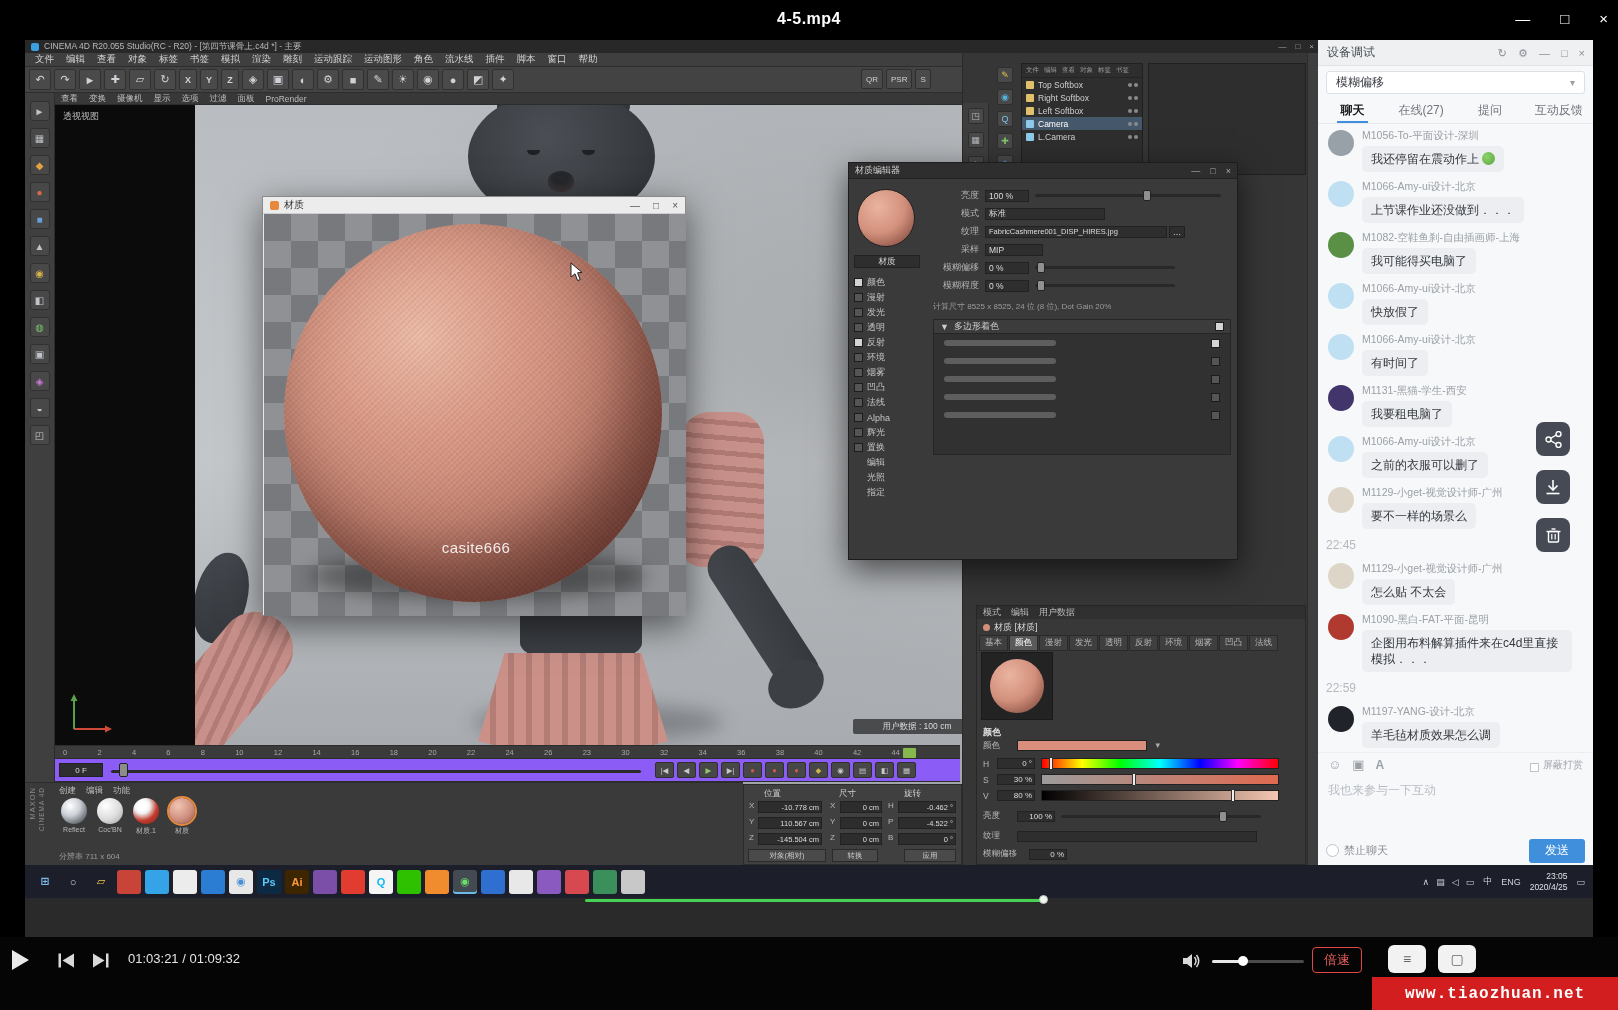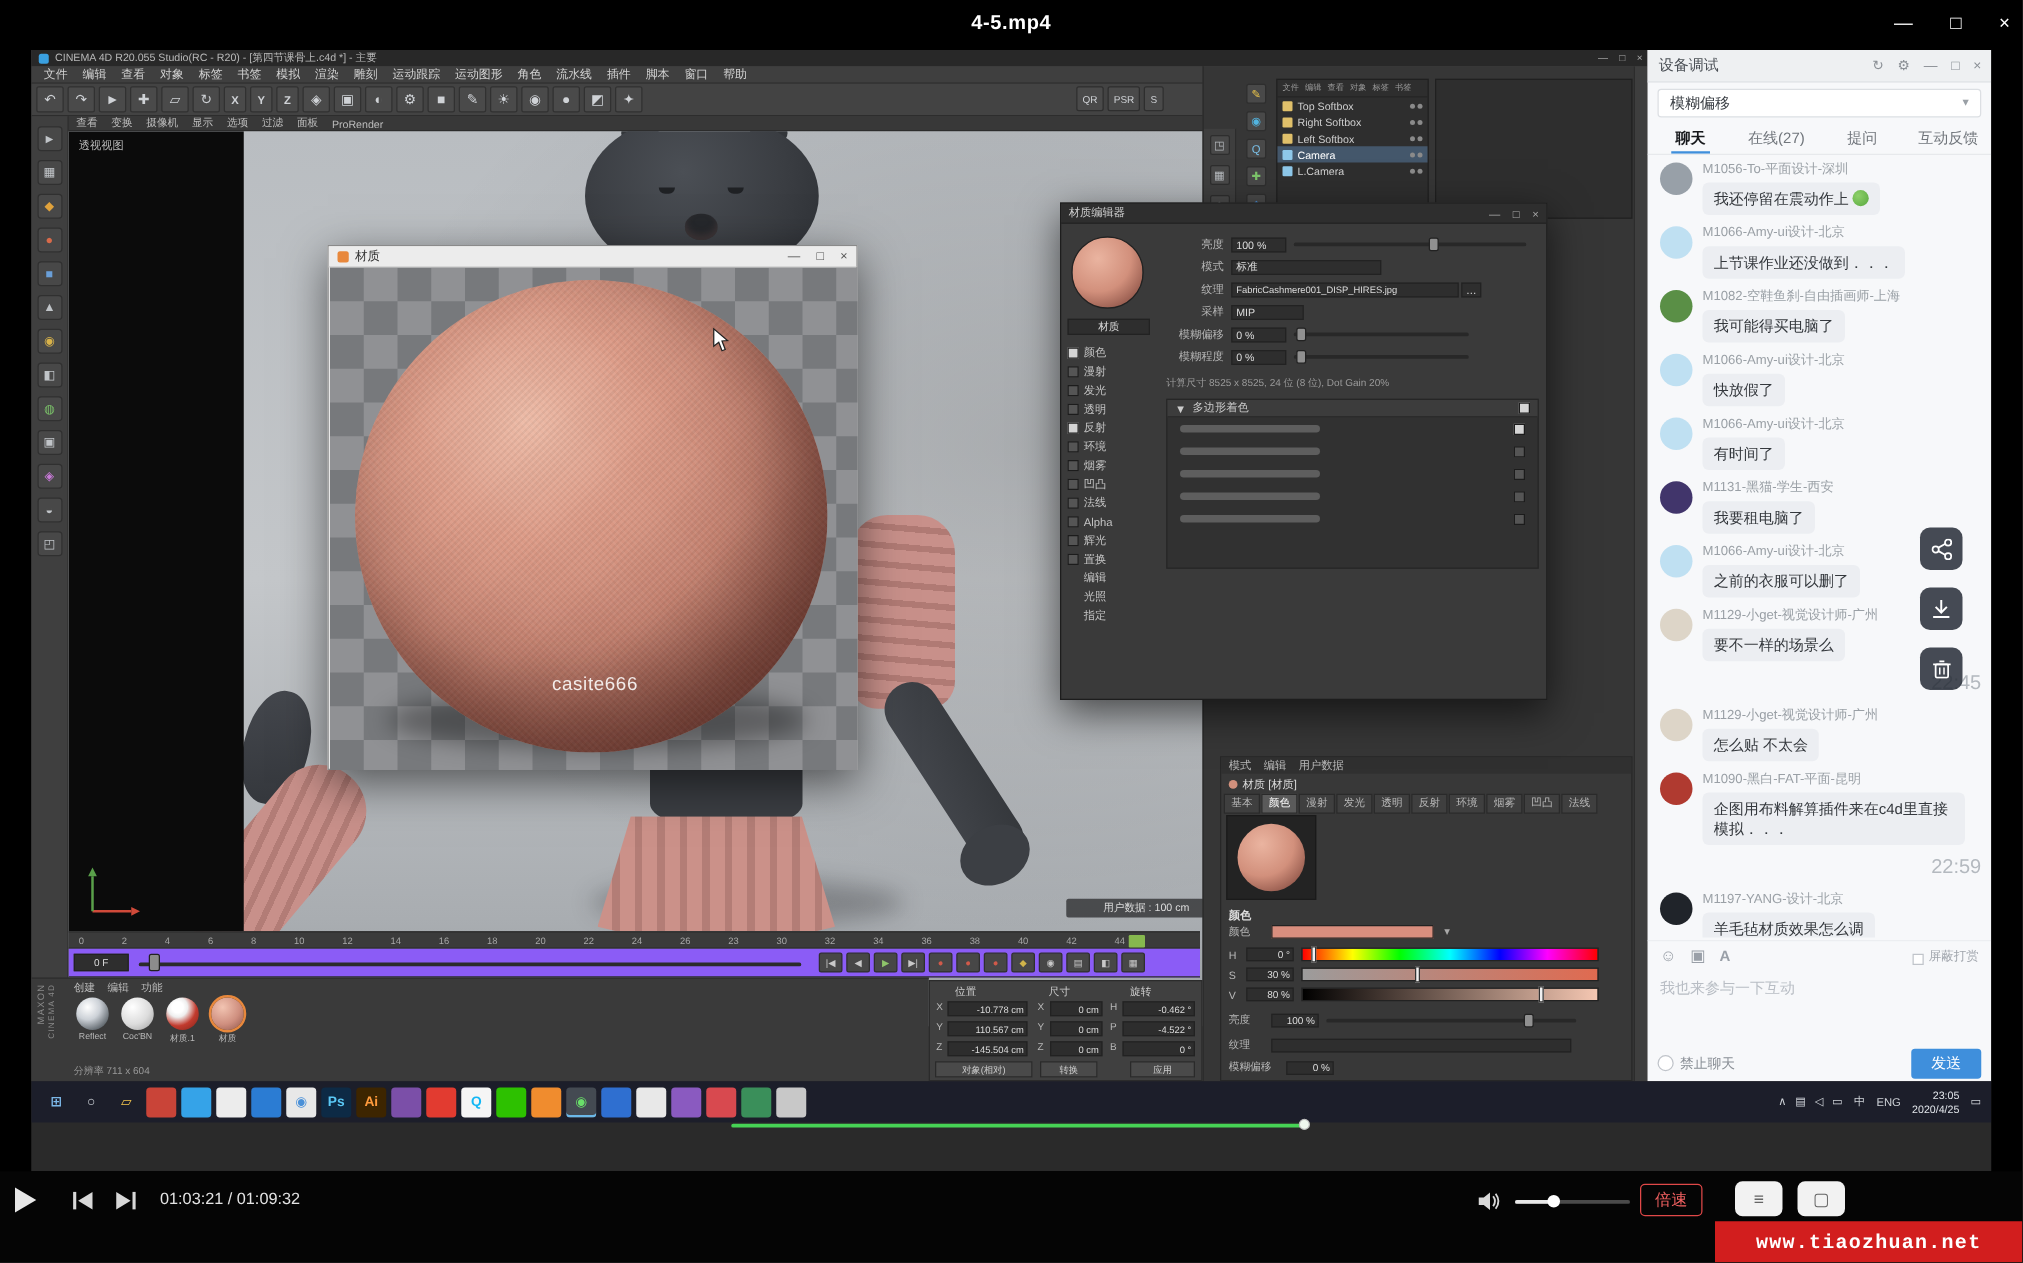--- a/index.html
+++ b/index.html
@@ -179,21 +179,21 @@
   #chatTabs{position:absolute;left:0;top:58px;width:100%;height:26px;display:flex;border-bottom:1px solid #e7e9ec}
   .chtab{flex:1;display:flex;align-items:center;justify-content:center;color:#71767c;font-size:12px;position:relative;white-space:nowrap;overflow:hidden}
   .chtab.on{color:#16181b;font-weight:bold}
   .chtab.on::after{content:"";position:absolute;bottom:0;left:28%;right:28%;height:2px;background:#3f8fdc}
   #chatMsgs{position:absolute;left:0;top:84px;width:100%;height:626px;overflow:hidden;padding:4px 8px}
   .cmsg{position:relative;padding-left:36px;margin-bottom:7px;min-height:44px}
   .cav{position:absolute;left:2px;top:2px;width:26px;height:26px;border-radius:50%}
   .cname{font-size:10.5px;color:#9aa0a6;line-height:15px;white-space:nowrap;overflow:hidden}
   .cbub{display:inline-block;background:#eceef2;border-radius:5px;padding:5px 9px;font-size:12px;color:#34383d;margin-top:3px;max-width:210px;line-height:16px}
   .cemoji{display:inline-block;width:13px;height:13px;border-radius:50%;background:radial-gradient(circle at 35% 35%,#8ed06a,#57a83e);vertical-align:-2px;margin-left:3px}
-  .ctime{text-align:right;color:#b4b9bf;font-size:16px;margin:9px 0}
+  .ctime{text-align:left;color:#b4b9bf;font-size:12px;margin:9px 0}
   #chatTools{position:absolute;left:0;top:712px;width:100%;height:24px;display:flex;align-items:center;gap:11px;padding:0 10px;color:#9aa0a8;font-size:13px;border-top:1px solid #eceef1}
   #shield{margin-left:auto;display:flex;align-items:flex-end;gap:4px;font-size:10px;color:#a0a5ac}
   #shield .sq{width:9px;height:9px;border:1px solid #c0c4ca;background:#fff}
   #chatInput{position:absolute;left:10px;top:742px;width:255px;height:52px;color:#b8bdc4;font-size:12px}
   #chatBottom{position:absolute;left:0;top:796px;width:100%;height:29px;display:flex;align-items:center;padding:0 8px}
   #muteWrap{display:flex;align-items:center;gap:5px;color:#8a8f96;font-size:11px}
   #muteWrap .circ{width:13px;height:13px;border-radius:50%;border:1px solid #c0c4ca;background:#fff}
   #sendBtn{margin-left:auto;width:56px;height:24px;background:#3f8fdc;color:#fff;border:none;border-radius:3px;font-size:12px}
 
   

